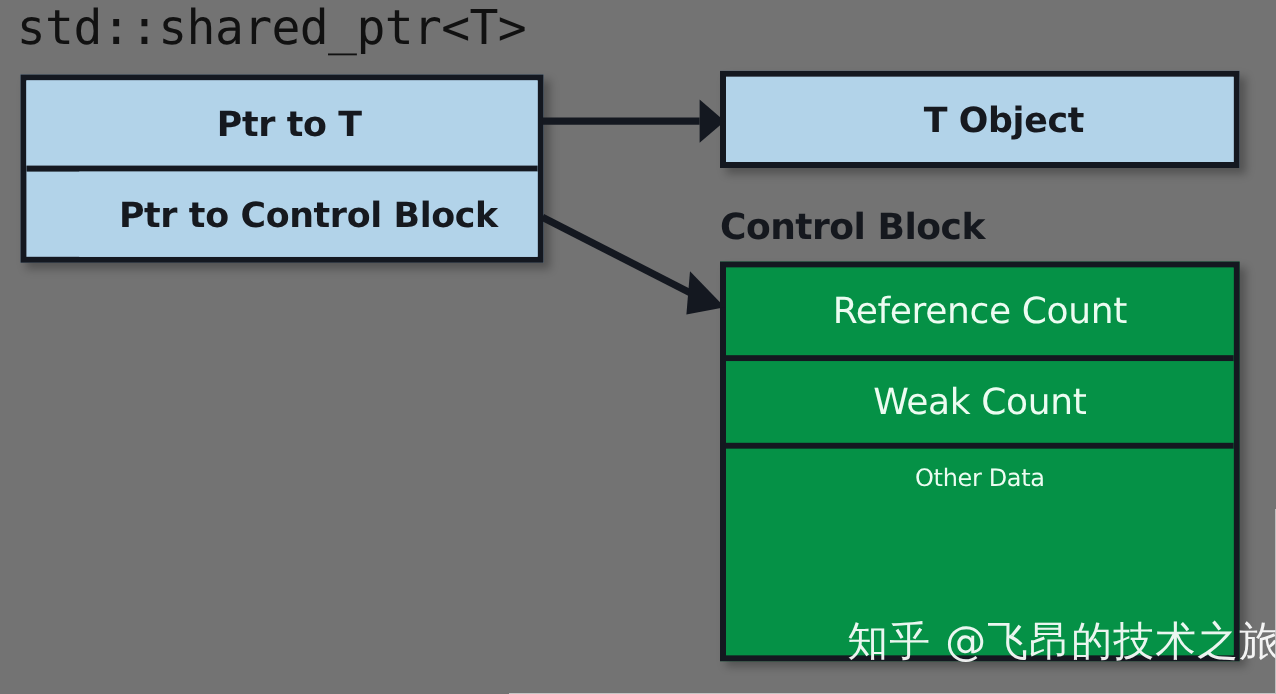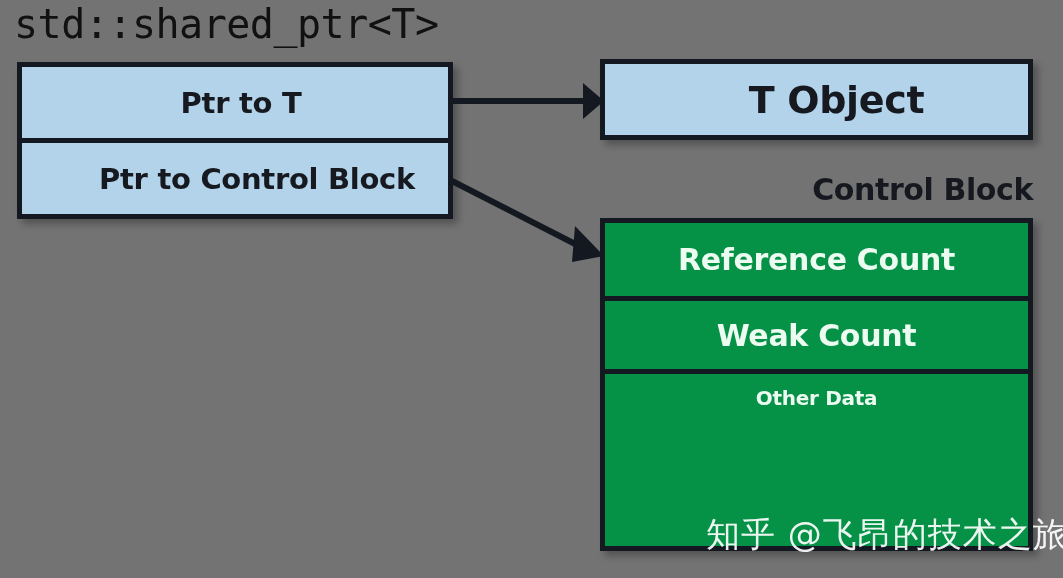--- a/index.html
+++ b/index.html
@@ -81,53 +81,53 @@
     top: 59px;
     width: 433px;
     height: 81px;
     background: #b2d3e9;
   }
   #tobject-box .row {
     flex: 1;
     background: #b2d3e9;
     color: #16191f;
     font-family: "DejaVu Sans", sans-serif;
-    font-size: 38px;
+    font-size: 29px;
     font-weight: 600;
     letter-spacing: -0.3px;
     padding-left: 40px;
   }
 
   
   #control-block-caption {
     position: absolute;
     left: 600px;
     top: 172px;
     width: 433px;
-    text-align: right;
+    text-align: left;
     font-family: "DejaVu Sans", sans-serif;
     font-size: 30px;
     font-weight: 600;
     letter-spacing: -0.4px;
     color: #15181e;
   }
 
   
   #controlblock-box {
     left: 600px;
     top: 218px;
     width: 433px;
     height: 333px;
     background: #059146;
   }
   #controlblock-box .row {
     background: #059146;
     color: #ecfcf1;
     font-family: "DejaVu Sans", sans-serif;
-    font-weight: 700;
+    font-weight: 400;
     letter-spacing: -0.3px;
   }
   #row-reference-count {
     height: 78px;
     font-size: 30px;
     border-bottom: 5px solid #141820;
   }
   #row-weak-count {
     height: 73px;
     font-size: 30px;

